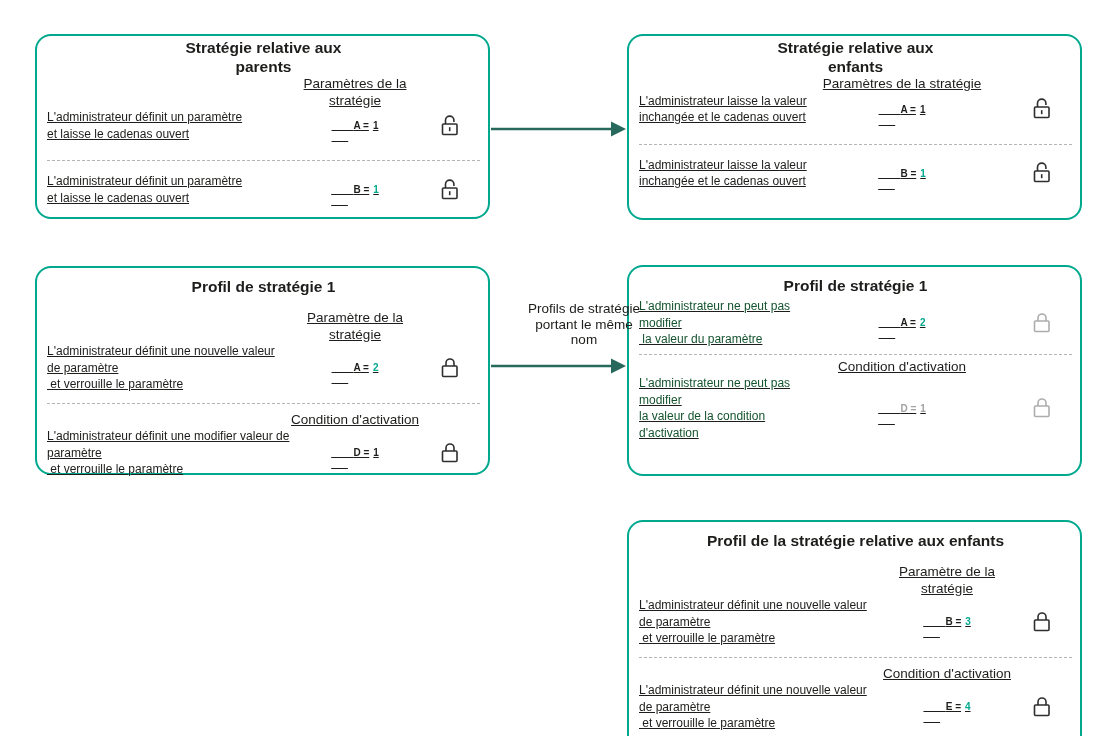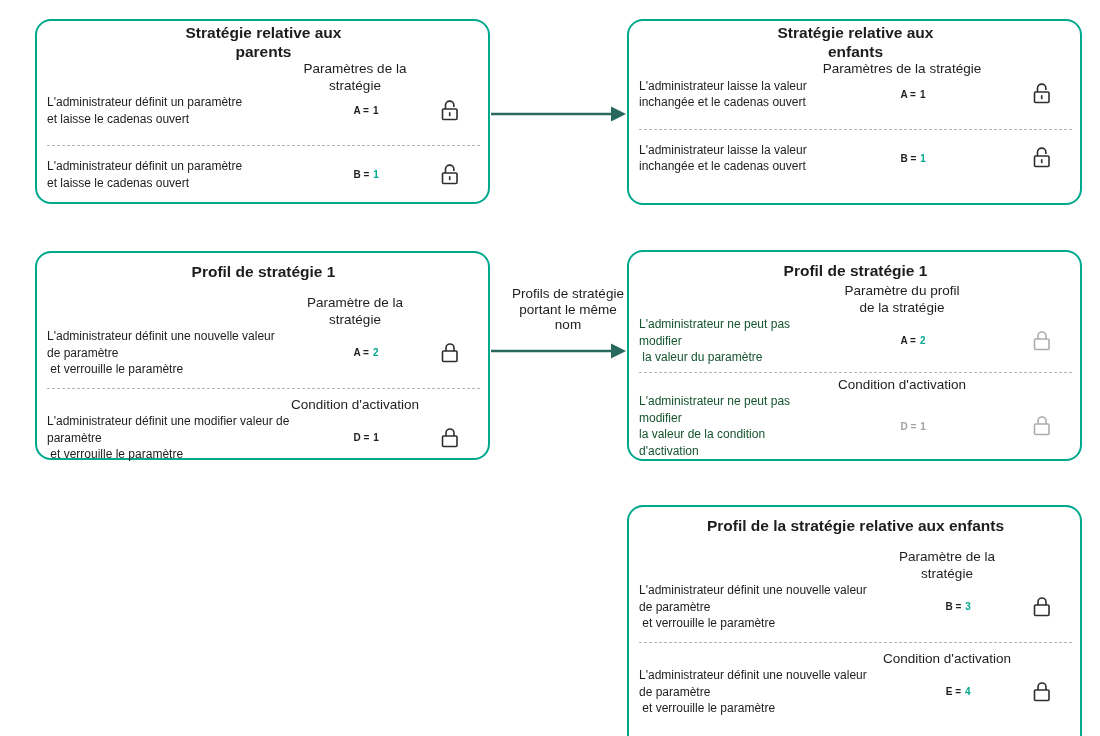--- a/index.html
+++ b/index.html
@@ -1,27 +1,27 @@
 <!DOCTYPE html>
 <html><head>
 <meta charset="utf-8">
 <style>
   html,body{margin:0;padding:0;background:#ffffff;}
   body{width:1100px;height:736px;position:relative;overflow:hidden;
        font-family:"Liberation Sans", sans-serif;color:#1d1d1b;}
-  .canvas{position:absolute;inset:0;}
+  .canvas{position:absolute;inset:0;margin-top:15px;}
 
   .box{position:absolute;background:#fff;border:2px solid #00a88e;border-radius:16px;
        box-sizing:border-box;padding:8px 8px 8px 10px;}
   .box-title{font-weight:bold;font-size:15.5px;line-height:18px;text-align:center;
              white-space:pre-line;margin:2px 0 14px 0;}
   .box-top{padding-top:0;}
   .box-top .box-title{line-height:19px;margin:2px 0 0 0;}
 
-  .sec{display:grid;grid-template-columns:minmax(0,1fr) 130px 60px;align-items:center;}
+  .sec{display:grid;grid-template-columns:minmax(0,1fr) 130px 60px;align-items:center;text-decoration:underline;}
   .wide-val .sec{grid-template-columns:minmax(0,1fr) 220px 60px;}
 
   .sec-header{grid-column:2;justify-self:center;white-space:pre-line;text-align:center;
               font-size:13.5px;line-height:16.5px;}
   .sec-header:empty{display:none;}
 
   .desc{grid-column:1;font-size:12px;line-height:16.5px;white-space:pre;}
   .desc[data-style="muted"]{color:#14532d;}
 
   .value{grid-column:2;justify-self:center;font-weight:bold;font-size:10px;white-space:pre;}
@@ -172,22 +172,20 @@
               <rect x="4.5" y="10" width="14.5" height="10.5" rx="1"></rect>
           </svg>
         </span>
       </div>
     </div>
   </div>
 
   <div class="box wide-val" id="box-profile1-child" style="left:627px;top:250px;width:455px;height:211px;">
     <div class="box-title">Profil de stratégie 1</div>
     <div class="sec">
-      <div class="sec-header">Paramètre du profil
-de la stratégie</div>
       <div class="desc" data-style="muted">L'administrateur ne peut pas
 modifier
  la valeur du paramètre</div>
       <div class="value">
         <span class="pl">A =</span><span class="num" data-style="teal">2</span>
       </div>
       <div class="lock" data-lock="closed">
         <span class="lock-c" data-style="gray">
 
           <svg class="ic-closed" width="24" height="24" viewBox="0 0 24 24" fill="none" stroke="currentColor" stroke-width="1.6">
@@ -258,21 +256,21 @@
         </span>
       </div>
     </div>
   </div>
 
   <svg class="arrow" style="left:490px;top:103px;" width="138" height="22" viewBox="0 0 138 22">
     <line x1="1" y1="11" x2="123" y2="11"></line>
     <polygon points="121,3.5 136,11 121,18.5"></polygon>
   </svg>
 
-  <div class="arrow-label" style="left:496px;top:286px;">Profils de stratégie
+  <div class="arrow-label" style="left:512px;top:286px;">Profils de stratégie
 portant le même
 nom</div>
   <svg class="arrow" style="left:490px;top:340px;" width="138" height="22" viewBox="0 0 138 22">
     <line x1="1" y1="11" x2="123" y2="11"></line>
     <polygon points="121,3.5 136,11 121,18.5"></polygon>
   </svg>
 
 </div>
 
 </body></html>

